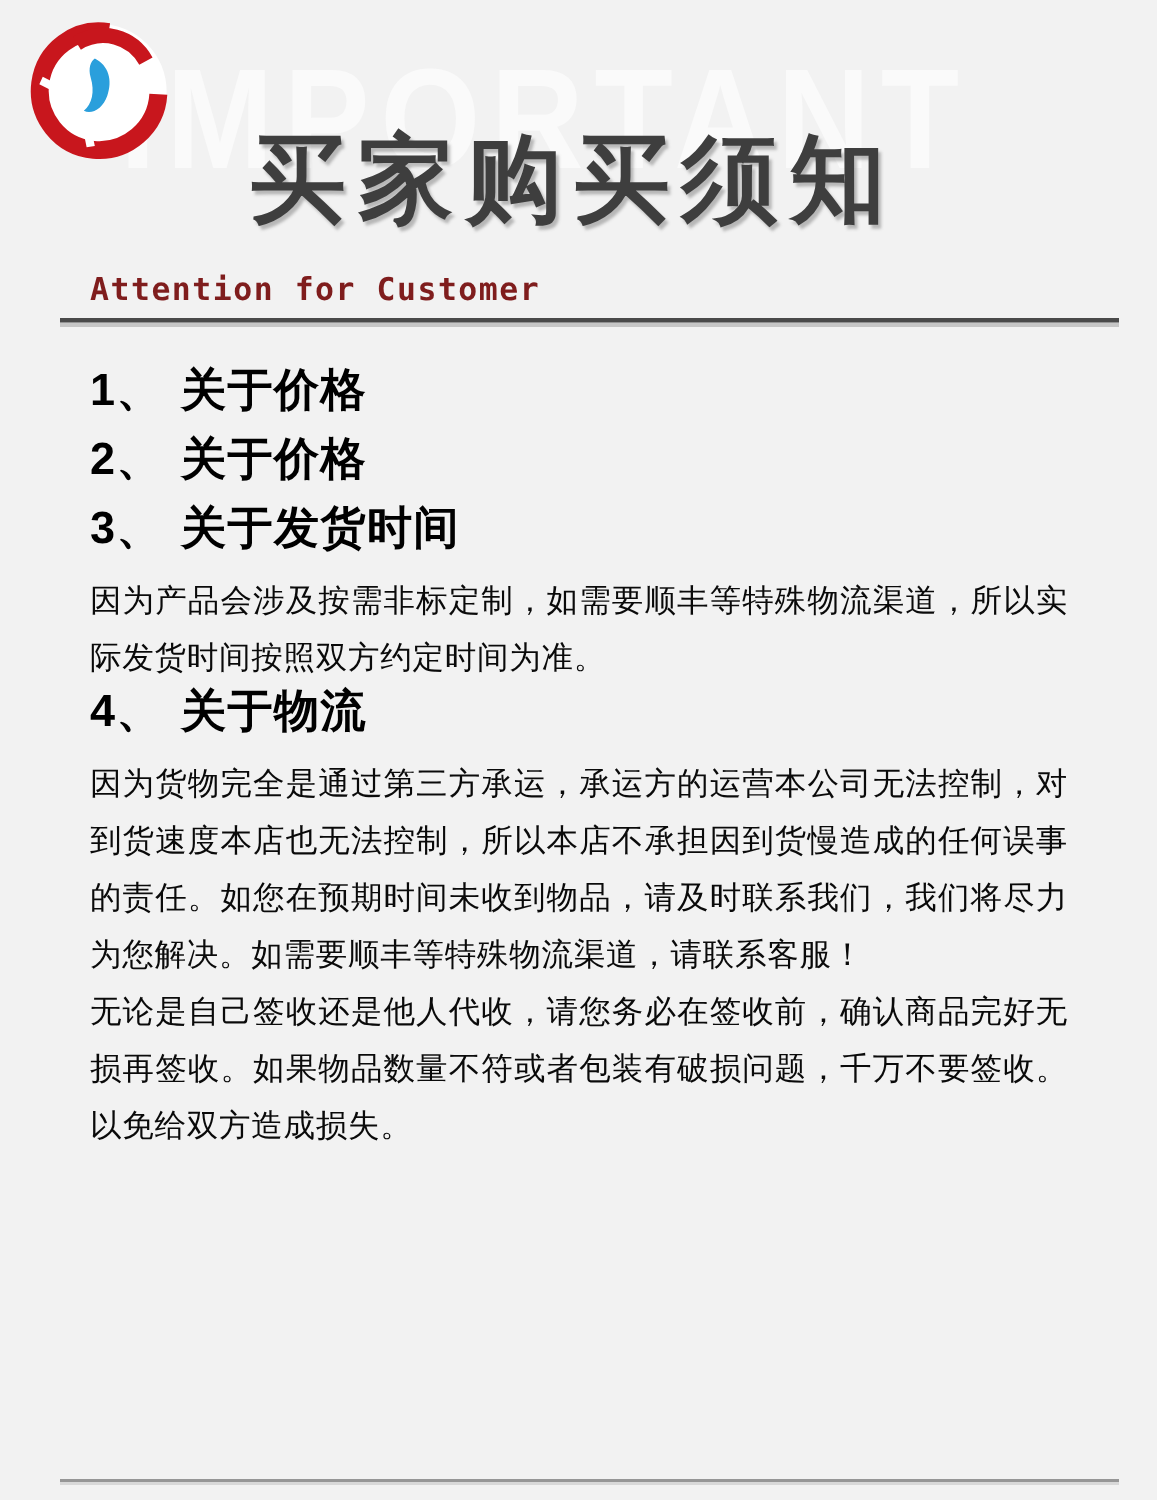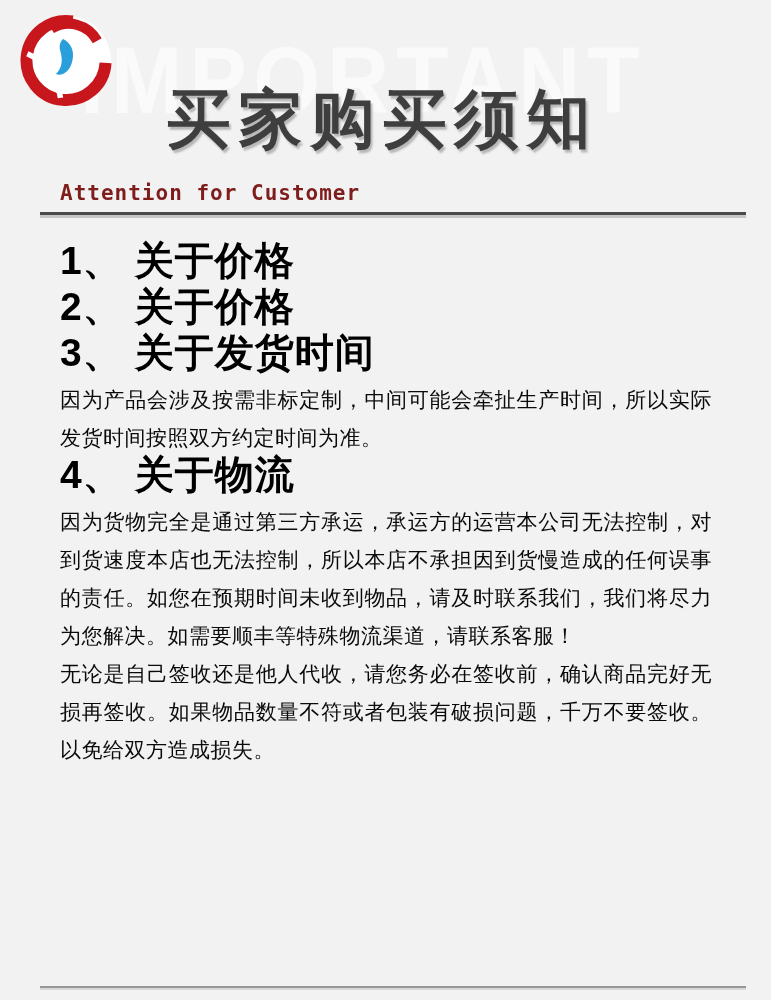--- a/index.html
+++ b/index.html
@@ -40,21 +40,21 @@
   .divider-bottom{
     position:absolute;left:40px;top:986px;width:706px;height:2px;
     background:#969696;box-shadow:0 2px 0 #d8d8d8;z-index:2;
   }
   
   .content{
     position:absolute;left:60px;top:243px;width:652px;z-index:2;color:#000;
   }
   .sec{margin:0;}
   .sec-head{
-    font-size:39px;line-height:36px;font-weight:900;color:#000;
+    font-size:30px;line-height:36px;font-weight:900;color:#000;
     margin:0 0 10px 0;letter-spacing:1px;
     font-family:"Liberation Sans","DejaVu Sans",sans-serif;
   }
   .sec-head .num{margin-right:12px;}
   .sec-body{
     font-size:21px;line-height:38px;margin:0;color:#0a0a0a;
     font-family:"Liberation Serif","DejaVu Serif",serif;
     text-align:justify;letter-spacing:.5px;
   }
 </style>
@@ -82,21 +82,21 @@
   <div class="sec">
     <h2 class="sec-head"><span class="num">1、</span><span>关于价格</span></h2>
   </div>
 
   <div class="sec">
     <h2 class="sec-head"><span class="num">2、</span><span>关于价格</span></h2>
   </div>
 
   <div class="sec">
     <h2 class="sec-head"><span class="num">3、</span><span>关于发货时间</span></h2>
-    <p class="sec-body">因为产品会涉及按需非标定制，中间可能会牵扯生产时间，所以实际发货时间按照双方约定时间为准。</p>
+    <p class="sec-body">因为产品会涉及按需非标定制，如需要顺丰等特殊物流渠道，所以实际发货时间按照双方约定时间为准。</p>
   </div>
 
   <div class="sec">
     <h2 class="sec-head"><span class="num">4、</span><span>关于物流</span></h2>
     <p class="sec-body">因为货物完全是通过第三方承运，承运方的运营本公司无法控制，对到货速度本店也无法控制，所以本店不承担因到货慢造成的任何误事的责任。如您在预期时间未收到物品，请及时联系我们，我们将尽力为您解决。如需要顺丰等特殊物流渠道，请联系客服！</p>
   </div>
 
   <div class="sec">
     <p class="sec-body">无论是自己签收还是他人代收，请您务必在签收前，确认商品完好无损再签收。如果物品数量不符或者包装有破损问题，千万不要签收。以免给双方造成损失。</p>
   </div>

